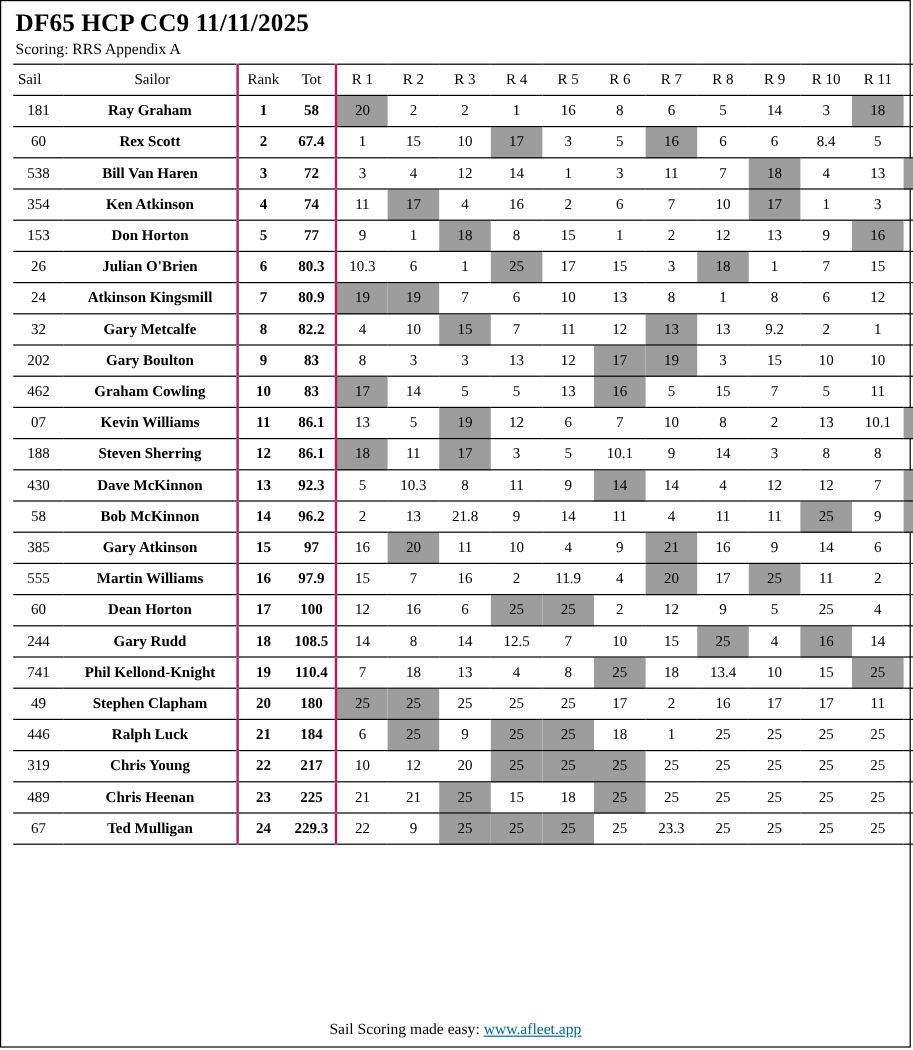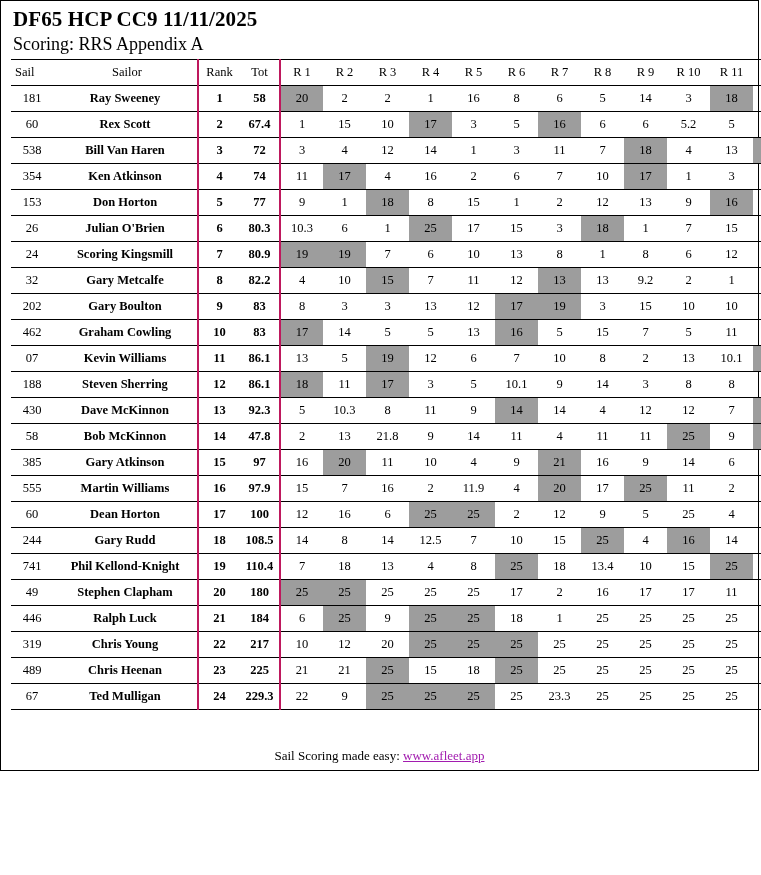--- a/index.html
+++ b/index.html
@@ -8,37 +8,37 @@
     background: #ffffff;
   }
   body {
     font-family: "Liberation Serif", serif;
     width: 761px;
     height: 875px;
     overflow: hidden;
   }
   .page {
     width: 759px;
-    height: 771px;
+    height: 873px;
     border: 1px solid #000;
     box-sizing: border-box;
     display: flex;
     flex-direction: column;
   }
   .header {
     padding: 6px 12px 4px 12px;
   }
   .title {
     font-size: 21px;
     font-weight: bold;
     letter-spacing: 0.1px;
     line-height: 1.15;
   }
   .subtitle {
-    font-size: 18px;
+    font-size: 13px;
     margin-top: 3px;
     line-height: 1.15;
   }
   .table-wrap {
     flex: 1 1 auto;
     padding: 0 10px;
     box-sizing: border-box;
   }
   table.results {
     width: 100%;
@@ -90,21 +90,21 @@
   }
   .vline {
     border-left: 2px solid #be185d;
   }
   .footer {
     text-align: center;
     font-size: 13px;
     padding: 8px 0 6px 0;
   }
   .footer a {
-    color: #a21caf;
+    color: #0369a1;
     text-decoration: underline;
   }
   col.c-sail   { width: 42px; }
   col.c-sailor { width: 145px; }
   col.c-rank   { width: 42px; }
   col.c-tot    { width: 40px; }
   col.c-race   { width: 43px; }
 </style>
 </head>
 <body>
@@ -152,21 +152,21 @@
             <th>R 8</th>
             <th>R 9</th>
             <th>R 10</th>
             <th>R 11</th>
             <th>R 12</th>
           </tr>
       </thead>
       <tbody id="table-body">
           <tr>
             <td class="sail">181</td>
-            <td class="sailor">Ray Sweeney</td>
+            <td class="sailor">Ray Graham</td>
             <td class="rank vline">1</td>
             <td class="tot">58</td>
             <td class="vline hl">20</td>
             <td>2</td>
             <td>2</td>
             <td>1</td>
             <td>16</td>
             <td>8</td>
             <td>6</td>
             <td>5</td>
@@ -182,21 +182,21 @@
             <td class="tot">67.4</td>
             <td class="vline">1</td>
             <td>15</td>
             <td>10</td>
             <td class="hl">17</td>
             <td>3</td>
             <td>5</td>
             <td class="hl">16</td>
             <td>6</td>
             <td>6</td>
-            <td>5.2</td>
+            <td>8.4</td>
             <td>5</td>
             <td>8</td>
           </tr>
           <tr>
             <td class="sail">538</td>
             <td class="sailor">Bill Van Haren</td>
             <td class="rank vline">3</td>
             <td class="tot">72</td>
             <td class="vline">3</td>
             <td>4</td>
@@ -260,21 +260,21 @@
             <td>15</td>
             <td>3</td>
             <td class="hl">18</td>
             <td>1</td>
             <td>7</td>
             <td>15</td>
             <td>5</td>
           </tr>
           <tr>
             <td class="sail">24</td>
-            <td class="sailor">Scoring Kingsmill</td>
+            <td class="sailor">Atkinson Kingsmill</td>
             <td class="rank vline">7</td>
             <td class="tot">80.9</td>
             <td class="vline hl">19</td>
             <td class="hl">19</td>
             <td>7</td>
             <td>6</td>
             <td>10</td>
             <td>13</td>
             <td>8</td>
             <td>1</td>
@@ -388,21 +388,21 @@
             <td>4</td>
             <td>12</td>
             <td>12</td>
             <td>7</td>
             <td class="hl">17</td>
           </tr>
           <tr>
             <td class="sail">58</td>
             <td class="sailor">Bob McKinnon</td>
             <td class="rank vline">14</td>
-            <td class="tot">47.8</td>
+            <td class="tot">96.2</td>
             <td class="vline">2</td>
             <td>13</td>
             <td>21.8</td>
             <td>9</td>
             <td>14</td>
             <td>11</td>
             <td>4</td>
             <td>11</td>
             <td>11</td>
             <td class="hl">25</td>

